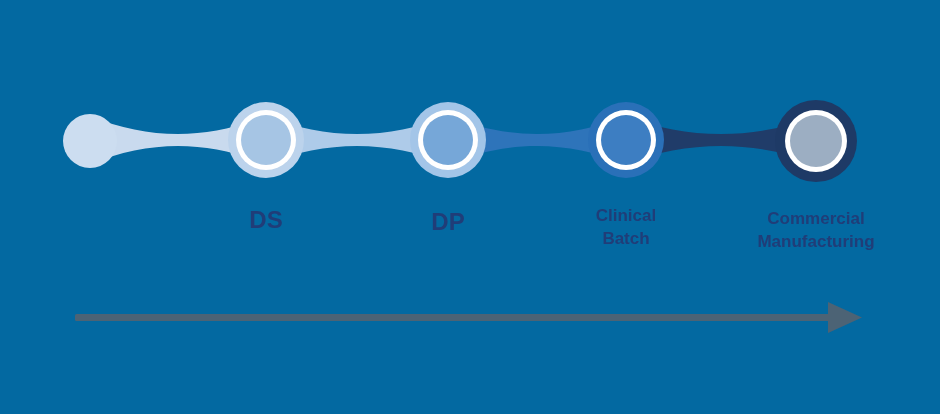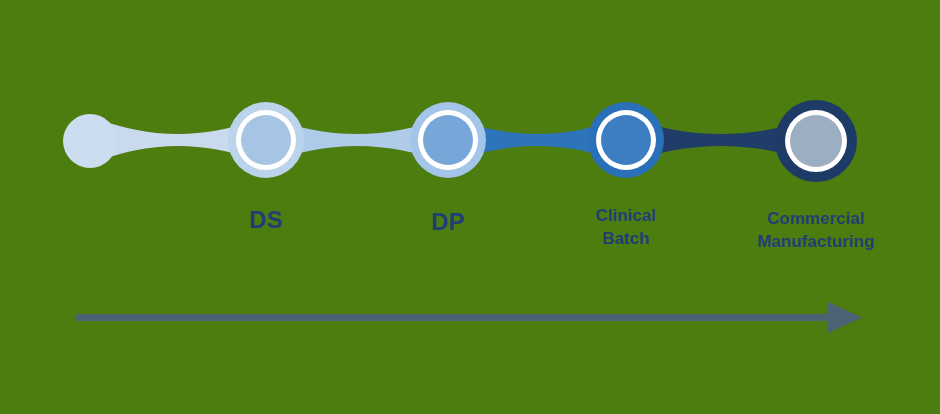--- a/index.html
+++ b/index.html
@@ -4,21 +4,21 @@
 <style>
   html, body {
     margin: 0;
     padding: 0;
     background: #ffffff;
   }
   .frame {
     position: relative;
     width: 940px;
     height: 414px;
-    background: #4d7c0f;
+    background: #0369a1;
     overflow: hidden;
     font-family: "Liberation Sans", sans-serif;
   }
   svg { display: block; }
   .gap-ring { fill: #ffffff; }
   .label-lg {
     font-family: "Liberation Sans", sans-serif;
     font-weight: 700;
     font-size: 24px;
     text-anchor: middle;

